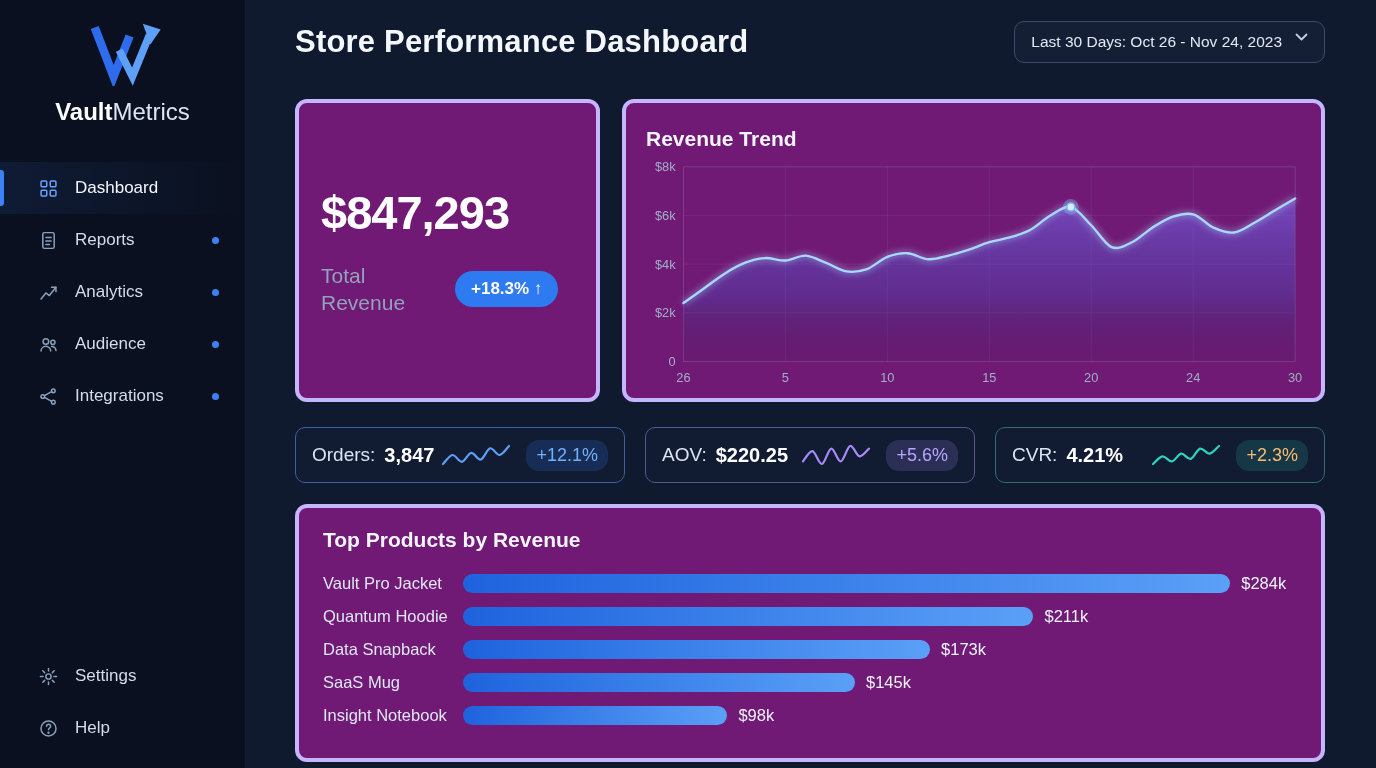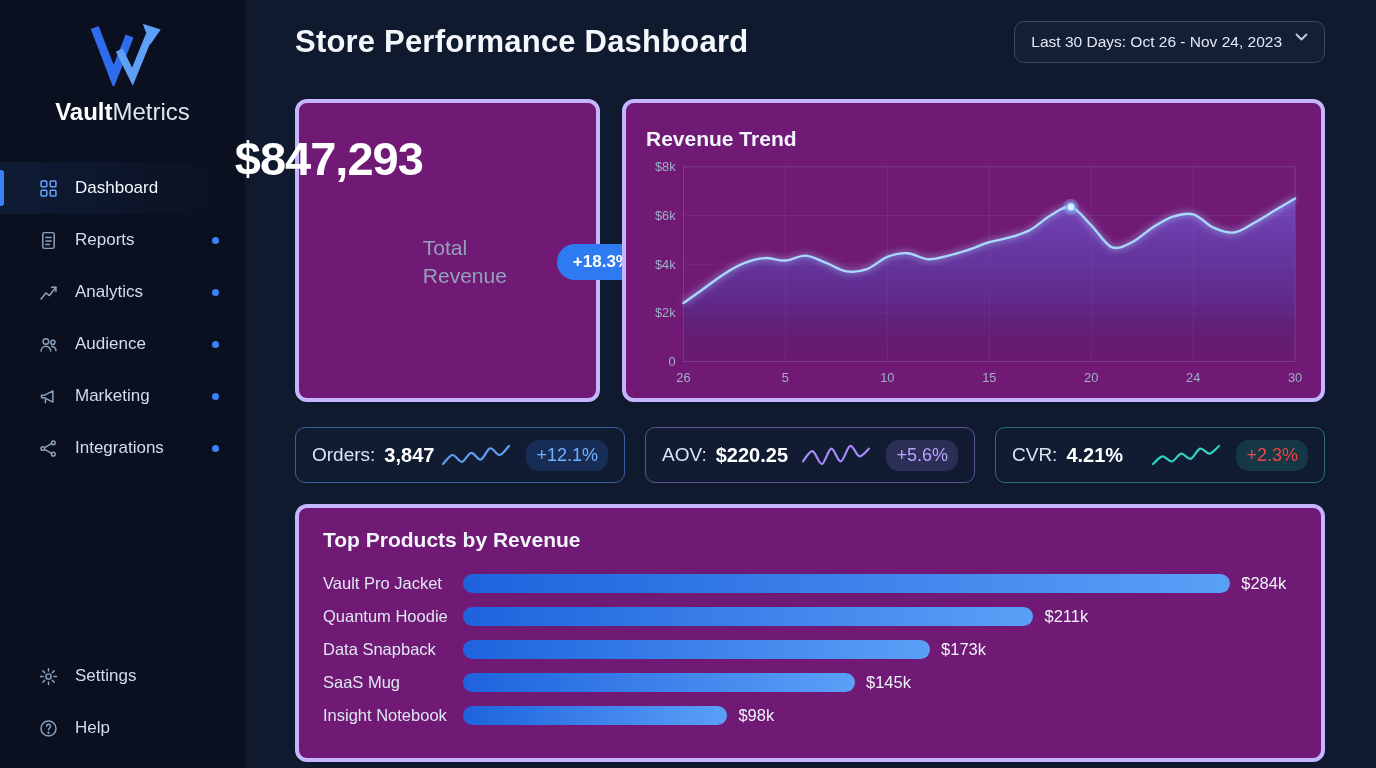--- a/index.html
+++ b/index.html
@@ -26,21 +26,21 @@
   
   .main{flex:1;padding:20px 51px 0 49px;display:flex;flex-direction:column}
   .header-row{display:flex;justify-content:space-between;align-items:center;height:44px;margin-bottom:35px}
   .page-title{font-size:31px;font-weight:800;letter-spacing:.2px;color:#f4f7fc}
   .date-filter{display:flex;align-items:flex-start;gap:13px;background:#141f36;border:1px solid #3a4a68;border-radius:10px;padding:11px 16px;font-size:15.5px;color:#e2e9f4;cursor:pointer}
   .date-filter .chev{display:flex;color:#c3cede}
 
   .card{background:#701a75;border:4px solid #c4b5fd;border-radius:12px}
 
   .row1{display:grid;grid-template-columns:305px 1fr;gap:22px;margin-bottom:25px}
-  .rev-card{height:303px;padding:28px 22px;display:flex;flex-direction:row;justify-content:center}
+  .rev-card{height:303px;padding:28px 22px;display:flex;flex-direction:column;justify-content:center}
   .rev-value{font-size:47px;font-weight:800;letter-spacing:-1px;color:#fff}
   .rev-row{display:flex;align-items:center;gap:24px;margin-top:22px}
   .rev-label{font-size:21px;color:#93a2ba;width:110px;line-height:1.3}
   .rev-badge{background:#2e7bf1;color:#fff;font-weight:700;font-size:17px;padding:8px 16px;border-radius:22px;white-space:nowrap}
 
   .trend-card{height:303px;padding:16px 18px 6px}
   .trend-title{font-size:21px;font-weight:700;margin:8px 0 6px 2px;color:#f2f6fc}
   .trend-chart{width:100%;height:232px;display:block}
   .grid-line{stroke:rgba(148,163,184,.13);stroke-width:1}
   .plot-border{fill:none;stroke:rgba(148,163,184,.18);stroke-width:1}
@@ -49,21 +49,21 @@
   .kpi-row{display:grid;grid-template-columns:1fr 1fr 1fr;gap:20px;margin-bottom:21px}
   .kpi{display:flex;align-items:center;height:56px;padding:0 16px;border-radius:10px;background:#111c32;border:1px solid #3c5f9e}
   .kpi-1{border-color:#5c538f}
   .kpi-2{border-color:#2d6f6d}
   .kpi-label{font-size:19px;color:#dce4f2;margin-right:9px;white-space:nowrap}
   .kpi-value{font-size:20px;font-weight:800;color:#fff;white-space:nowrap}
   .spark{width:72px;height:24px;margin-left:auto;margin-right:14px;flex-shrink:0}
   .kpi-badge{font-size:18px;font-weight:400;padding:5px 10px;border-radius:13px;white-space:nowrap}
   .kpi-0 .kpi-badge{background:rgba(59,130,246,.18);color:#6fb1ff}
   .kpi-1 .kpi-badge{background:rgba(167,139,250,.18);color:#bba4ff}
-  .kpi-2 .kpi-badge{background:rgba(45,212,191,.15);color:#ef4444}
+  .kpi-2 .kpi-badge{background:rgba(45,212,191,.15);color:#fdba74}
 
   .products-card{padding:20px 24px;min-height:256px}
   .products-title{font-size:21px;font-weight:800;margin-bottom:21px;color:#f2f6fc}
   .prod-row{display:flex;align-items:center;margin-bottom:13px;height:20px}
   .prod-name{width:140px;font-size:16.5px;color:#dfe7f3;flex-shrink:0;white-space:nowrap}
   .prod-zone{flex:1;display:flex;align-items:center;gap:11px}
   .prod-bar{height:19px;border-radius:9.5px;background:linear-gradient(90deg,#1e63dd,#5aa0f7);flex-shrink:0}
   .prod-val{font-size:16.5px;font-weight:500;color:#eef3fa;white-space:nowrap}
 </style>
 </head>
@@ -116,30 +116,20 @@
     <div class="nav-item">
       <span class="icon">
         <svg width="21" height="21" viewBox="0 0 24 24" fill="none" stroke="currentColor" stroke-width="1.7" stroke-linecap="round" stroke-linejoin="round">
             <circle cx="9" cy="8.5" r="3.2"></circle>
             <path d="M3.5 19.5a5.5 5.5 0 0 1 11 0"></path>
             <circle cx="17" cy="9.5" r="2.4"></circle>
             <path d="M15.5 14.2a4.6 4.6 0 0 1 5 4.8"></path>
           </svg>
       </span>
       <span>Audience</span>
-      <span class="nav-dot"></span>
-    </div>
-    <div class="nav-item">
-      <span class="icon">
-        <svg width="21" height="21" viewBox="0 0 24 24" fill="none" stroke="currentColor" stroke-width="1.7" stroke-linecap="round" stroke-linejoin="round">
-            <path d="M4 10.5h3.5l9.5-5v13l-9.5-5H4z"></path>
-            <path d="M8.5 14.5v4.5"></path>
-          </svg>
-      </span>
-      <span>Marketing</span>
       <span class="nav-dot"></span>
     </div>
     <div class="nav-item">
       <span class="icon">
         <svg width="21" height="21" viewBox="0 0 24 24" fill="none" stroke="currentColor" stroke-width="1.7" stroke-linecap="round" stroke-linejoin="round">
             <circle cx="5.5" cy="12" r="2.1"></circle>
             <circle cx="17.5" cy="5.5" r="2.1"></circle>
             <circle cx="17.5" cy="18.5" r="2.1"></circle>
             <line x1="7.4" y1="11" x2="15.6" y2="6.5"></line>
             <line x1="7.4" y1="13" x2="15.6" y2="17.5"></line>

